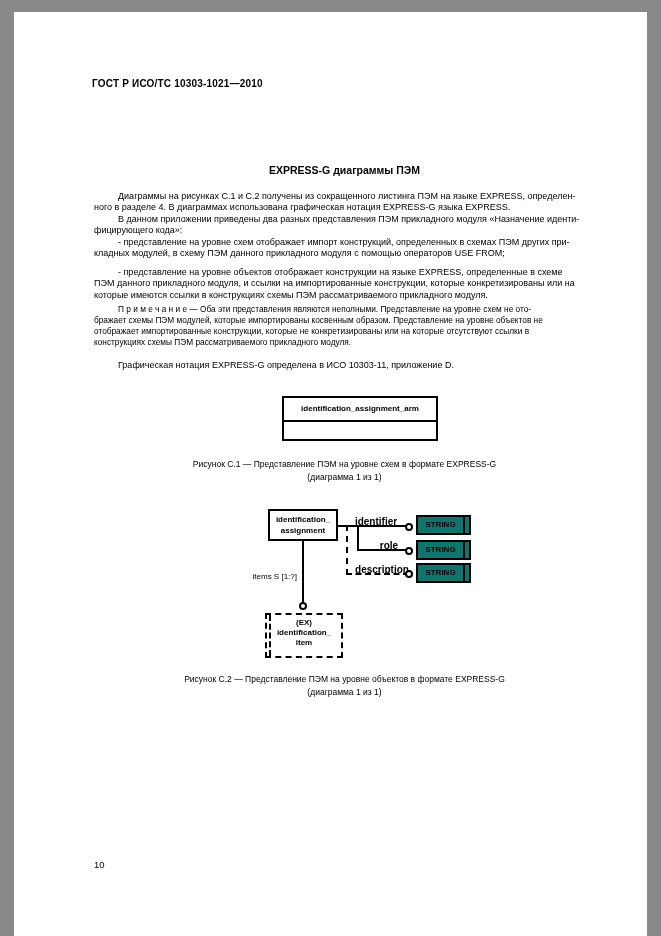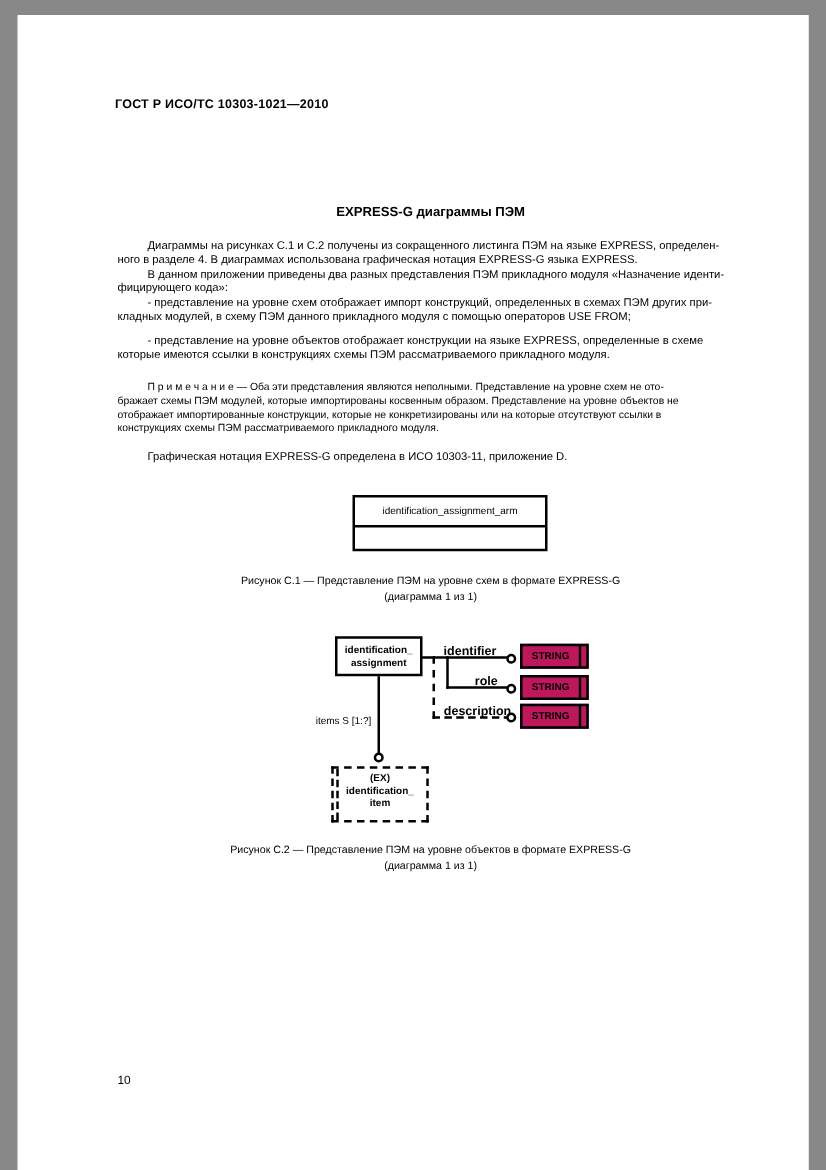--- a/index.html
+++ b/index.html
@@ -19,36 +19,36 @@
   
   .tblock { left:80px; width:510px; font-size:9px; line-height:11.4px; }
   .tblock .ln { white-space:nowrap; }
   .ln.ind { padding-left:24px; }
   .noteblock { left:80px; width:510px; font-size:8.3px; line-height:11px; }
 
   
   .schema-box { left:268px; top:384px; width:156px; height:45px; border:2px solid #000; background:#fff; }
   .schema-box .divider { position:absolute; left:0; right:0; top:22px; border-top:2px solid #000; }
   .schema-box .lbl { position:absolute; left:0; right:0; top:0; height:22px; line-height:22px;
-                     text-align:center; font-size:8px; font-weight:normal; }
+                     text-align:center; font-size:8px; font-weight:bold; }
 
   
   .caption { left:0; width:661px; text-align:center; font-size:8.5px; line-height:13px; }
 
   
   .fig2 { left:233px; top:497px; width:232px; height:152px; }
   .fig2 .entity-box { position:absolute; left:21px; top:0; width:70px; height:32px; border:2px solid #000;
                       text-align:center; font-size:8px; font-weight:bold; line-height:10.5px; padding-top:4px; background:#fff; }
   .hline { position:absolute; height:2px; background:#000; }
   .vline { position:absolute; width:2px; background:#000; }
   .hdash { position:absolute; height:0; border-top:2px dashed #000; }
   .vdash { position:absolute; width:0; border-left:2px dashed #000; }
   .circ  { position:absolute; width:8px; height:8px; border:2px solid #000; border-radius:50%; background:#fff; }
   .attr-lbl { position:absolute; transform:translateX(-50%); font-size:10px; font-weight:bold; white-space:nowrap; }
-  .string-box { position:absolute; left:169px; width:55px; height:20px; border:2px solid #000; background:#be185d;
+  .string-box { position:absolute; left:169px; width:55px; height:20px; border:2px solid #000; background:#0f766e;
                 text-align:center; font-size:8px; font-weight:bold; line-height:16px; padding-right:6px; }
   .string-box .dbl { position:absolute; right:4px; top:0; height:100%; border-left:2px solid #000; }
   .agg-lbl { position:absolute; left:0; top:63px; width:50px; text-align:right; font-size:8px; font-weight:normal; white-space:nowrap; }
   .select-box { position:absolute; left:18px; top:104px; width:78px; height:45px; border:2px dashed #000;
                 text-align:center; font-size:8px; font-weight:bold; line-height:10px; padding-top:3px; background:#fff; }
   .select-box .dbl { position:absolute; left:2px; top:0; height:100%; border-left:2px dashed #000; }
 
   .page-number { left:80px; top:847px; font-size:9.5px; }
 </style>
 </head>
@@ -65,20 +65,21 @@
     <div class="ln ind">Диаграммы на рисунках С.1 и С.2 получены из сокращенного листинга ПЭМ на языке EXPRESS, определен-</div>
     <div class="ln">ного в разделе 4. В диаграммах использована графическая нотация EXPRESS-G языка EXPRESS.</div>
     <div class="ln ind">В данном приложении приведены два разных представления ПЭМ прикладного модуля «Назначение иденти-</div>
     <div class="ln">фицирующего кода»:</div>
     <div class="ln ind">- представление на уровне схем отображает импорт конструкций, определенных в схемах ПЭМ других при-</div>
     <div class="ln">кладных модулей, в схему ПЭМ данного прикладного модуля с помощью операторов USE FROM;</div>
   </div>
 
   <div class="abs tblock" style="top:255px;">
     <div class="ln ind">- представление на уровне объектов отображает конструкции на языке EXPRESS, определенные в схеме</div>
+    <div class="ln">ПЭМ данного прикладного модуля, и ссылки на импортированные конструкции, которые конкретизированы или на</div>
     <div class="ln">которые имеются ссылки в конструкциях схемы ПЭМ рассматриваемого прикладного модуля.</div>
   </div>
 
   <div class="abs noteblock" style="top:292px;">
     <div class="ln ind">П р и м е ч а н и е — Оба эти представления являются неполными. Представление на уровне схем не ото-</div>
     <div class="ln">бражает схемы ПЭМ модулей, которые импортированы косвенным образом. Представление на уровне объектов не</div>
     <div class="ln">отображает импортированные конструкции, которые не конкретизированы или на которые отсутствуют ссылки в</div>
     <div class="ln">конструкциях схемы ПЭМ рассматриваемого прикладного модуля.</div>
   </div>
 

